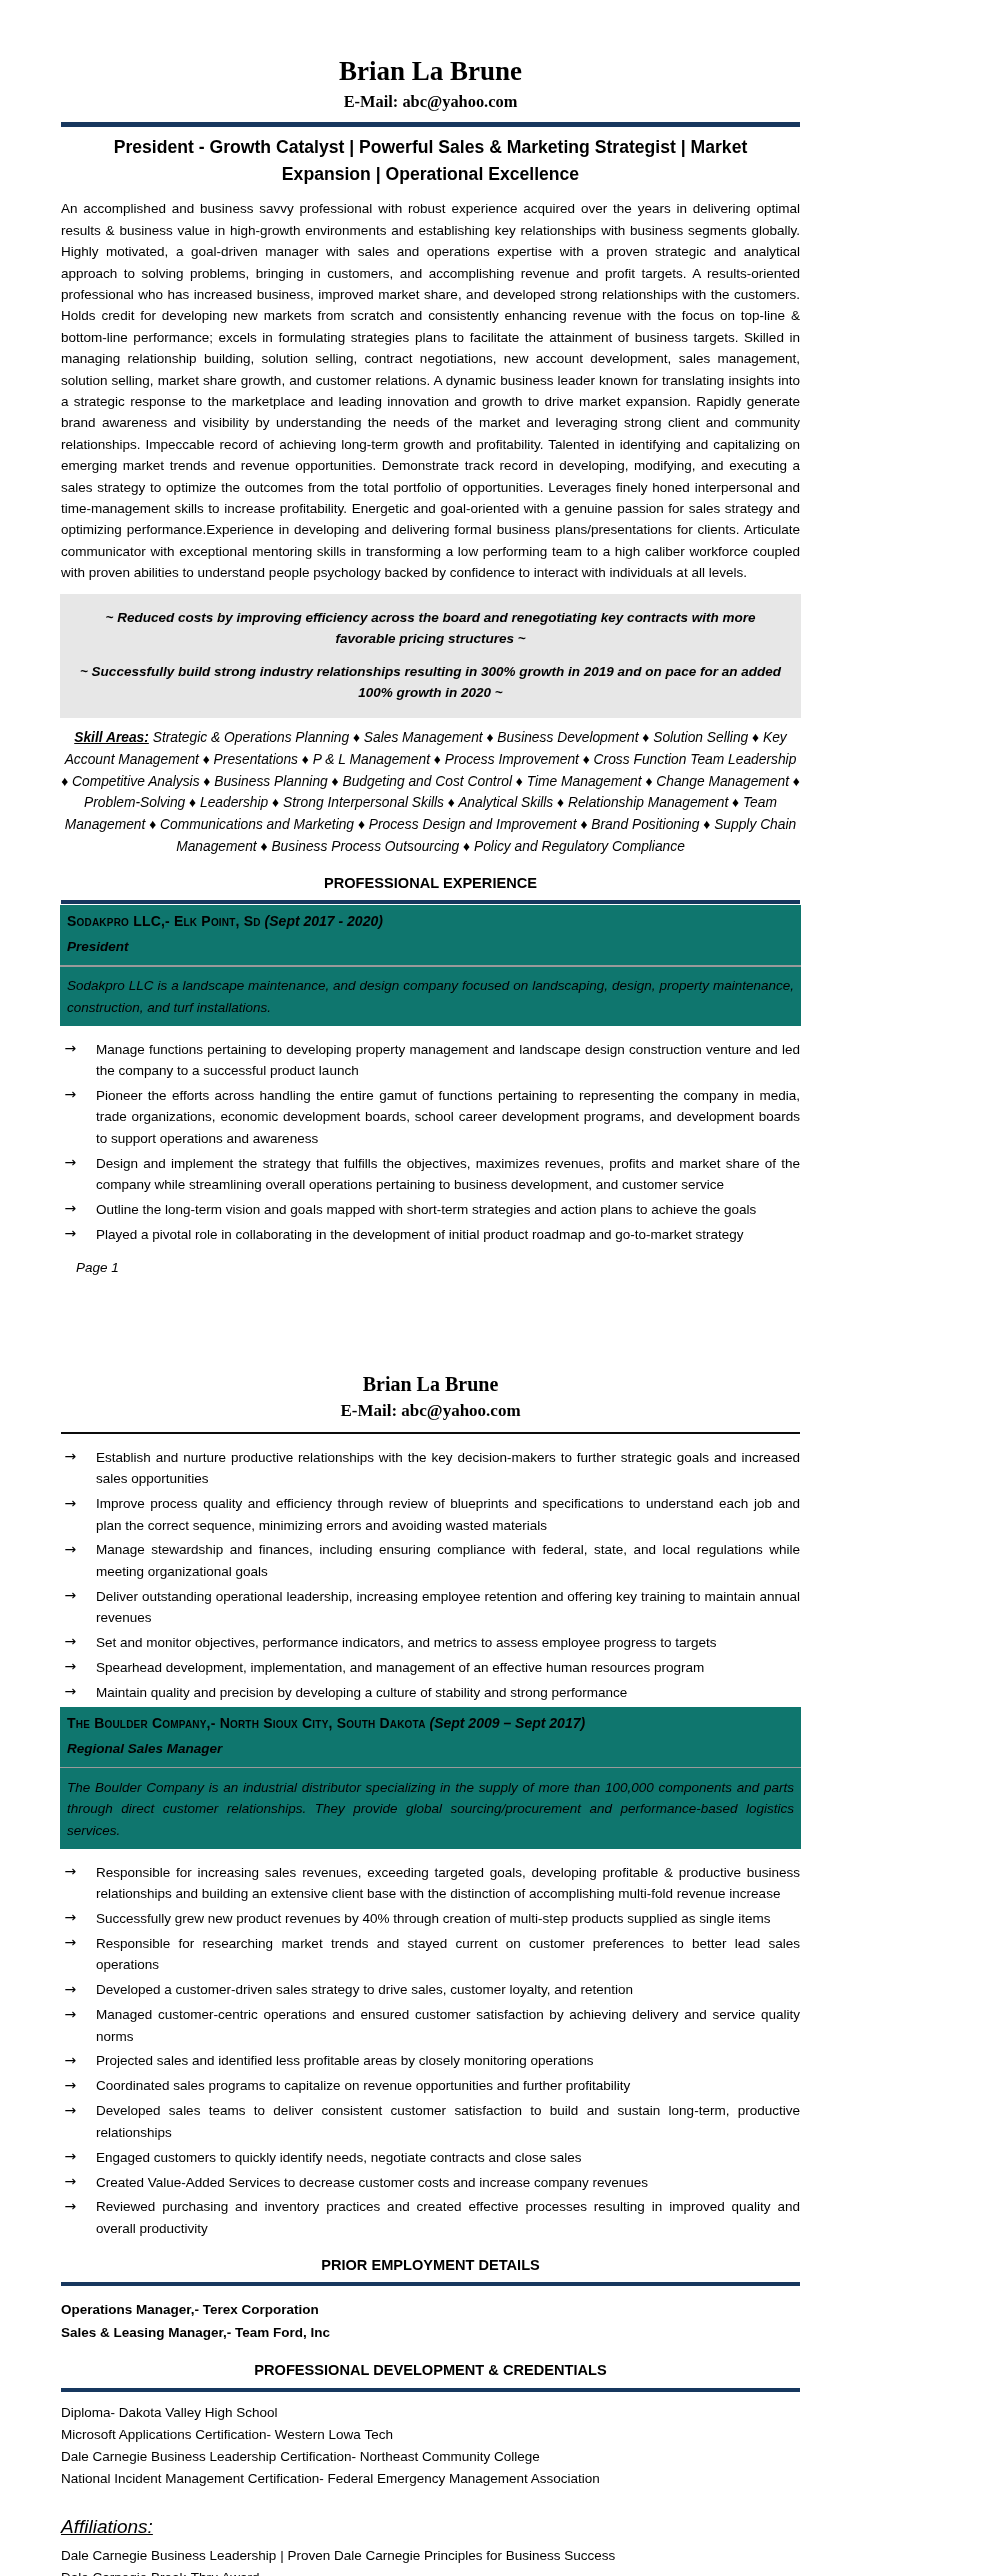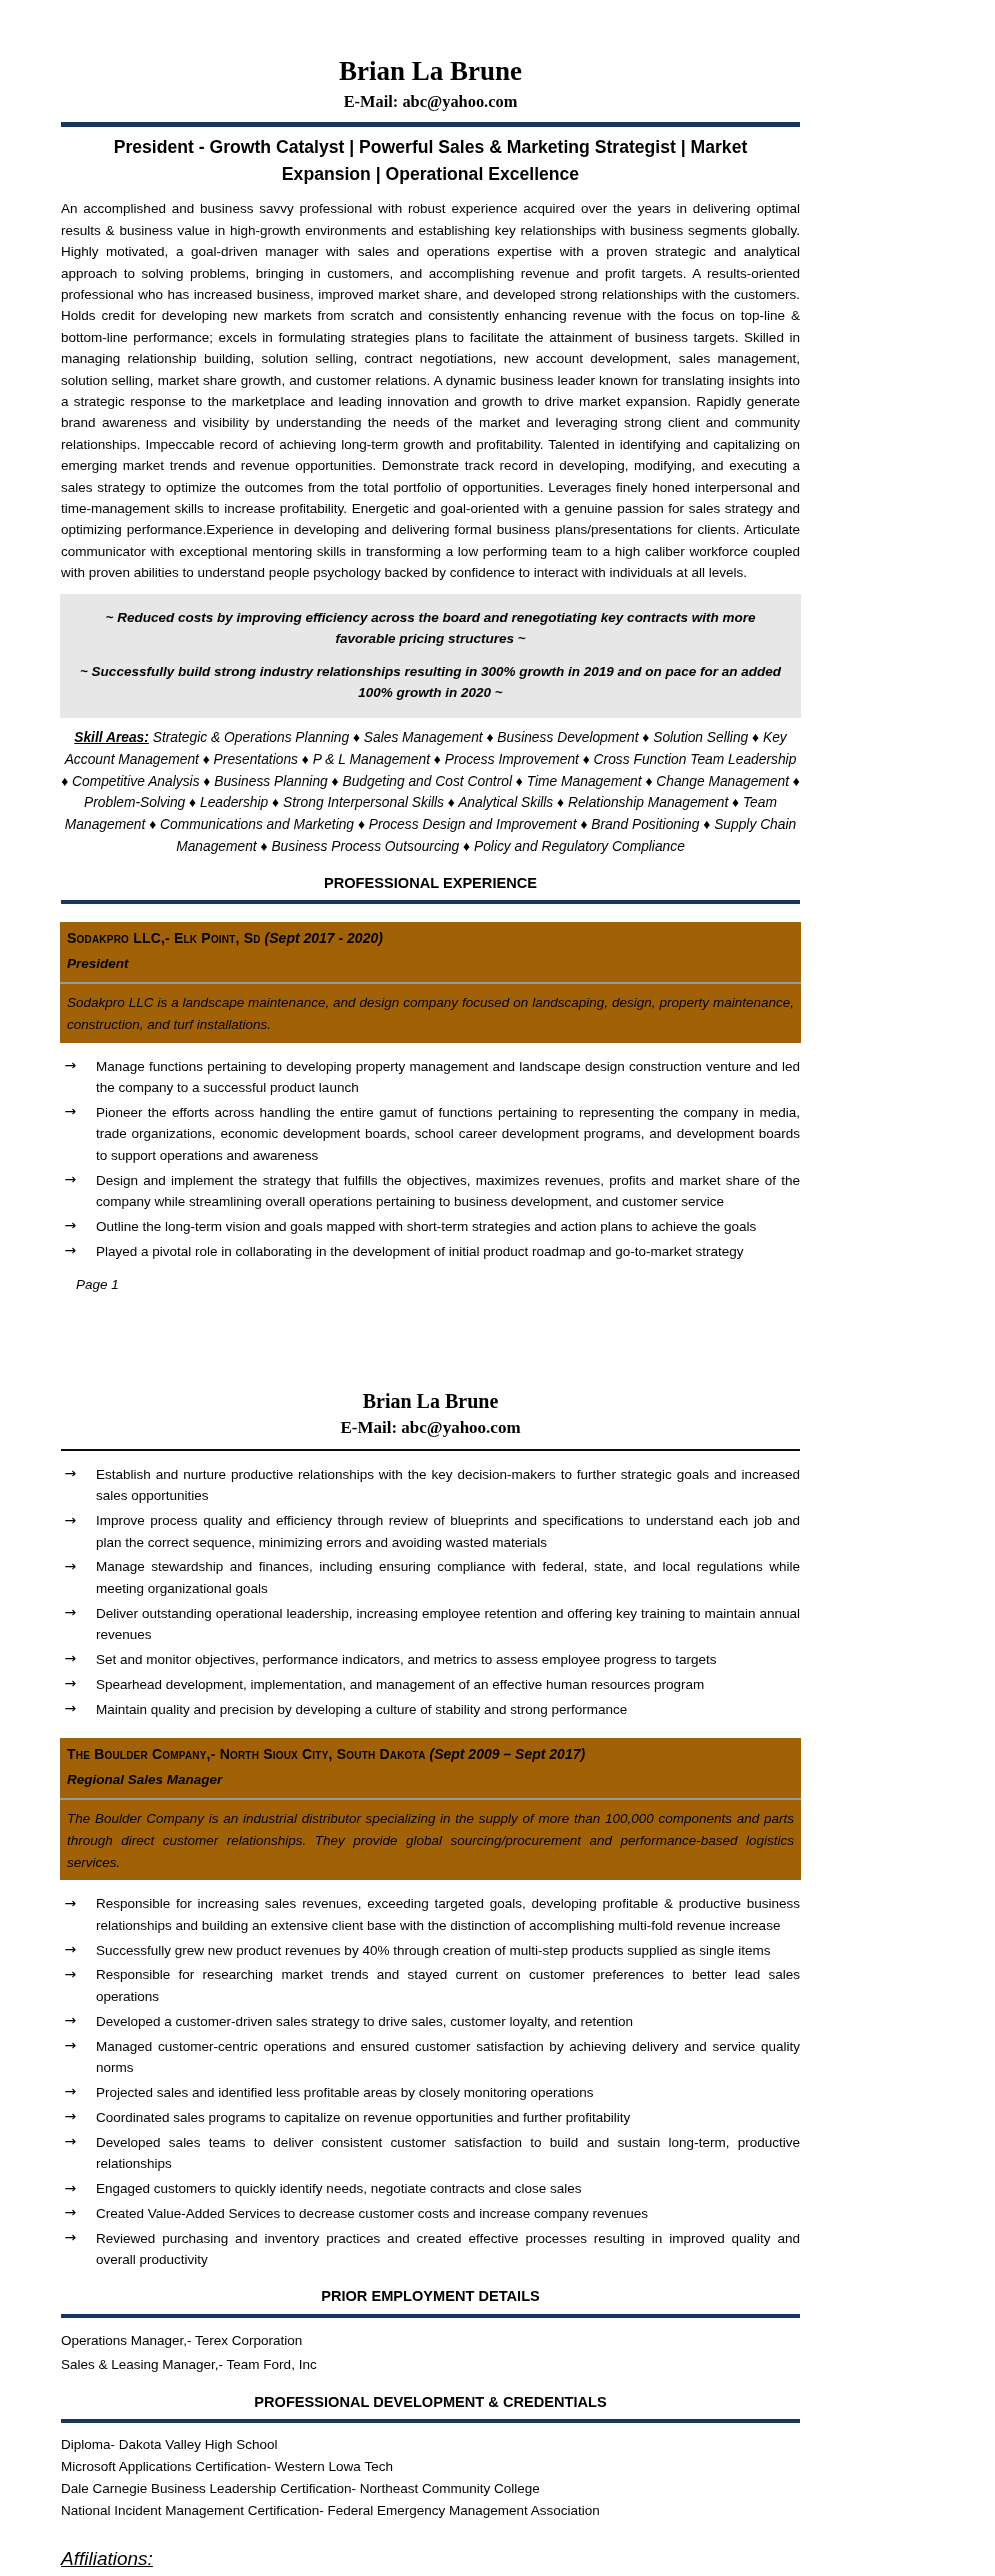--- a/index.html
+++ b/index.html
@@ -17,42 +17,42 @@
 
   .highlight-block{background:#E7E7E7;margin:10px 60px 0;padding:1.8px 7px 2.9px;}
   .highlight-line{font-weight:bold;font-style:italic;font-size:13.5px;line-height:21px;text-align:center;margin:12px;}
 
   .skills{font-style:italic;font-size:13.8px;line-height:21.7px;text-align:center;margin:8.8px 61px 0;}
   .skills-label{font-weight:bold;text-decoration:underline;}
 
   .sec-heading{font-weight:bold;font-size:14.6px;text-align:center;margin:17.6px 61px 0;}
   .hr-blue{height:4.1px;background:#17375E;margin:9.4px 61px 0;}
 
-  .company-block{background:#a16207;margin:18px 60px 0;padding:5.9px 7px 7px;}
+  .company-block{background:#0f766e;margin:1px 60px 0;padding:5.9px 7px 7px;}
   .company-line{font-size:14px;font-weight:bold;line-height:1.5;}
   .company-name{font-variant:small-caps;letter-spacing:0.2px;}
   .company-dates{font-style:italic;white-space:nowrap;}
   .company-title{font-weight:bold;font-style:italic;font-size:13.5px;margin-top:5.9px;line-height:1.4;}
   .company-divider{height:1.8px;background:#9a9a9a;margin:8.2px -7px;}
   .company-desc{font-style:italic;font-size:13.5px;line-height:21.7px;text-align:justify;margin:0;}
 
   .bullets{margin:13px 61px 0;}
   .bullet-row{position:relative;padding-left:35px;margin-bottom:3.5px;font-size:13.5px;line-height:21.4px;}
   .arrow{position:absolute;left:3.5px;top:-0.6px;font-family:"DejaVu Sans",sans-serif;font-size:14px;}
   .bullet-text{display:block;text-align:justify;}
 
   .page-footer{font-style:italic;font-size:13.5px;margin:15px 76px 0;}
 
   
   .name2{font-family:"Liberation Serif",serif;font-weight:bold;font-size:20px;text-align:center;margin:98px 0 0;}
   .email2{font-family:"Liberation Serif",serif;font-weight:bold;font-size:17px;text-align:center;margin:4.7px 0 0;}
   .hr-black{height:2.3px;background:#0b0b0b;margin:10.5px 61px 0;}
 
   .plain-row{font-size:13.5px;line-height:22px;}
-  .prior-roles{margin:11.7px 61px 0;font-weight:normal;}
+  .prior-roles{margin:11.7px 61px 0;font-weight:bold;}
   .prior-roles .plain-row{line-height:23.4px;}
   .cred-list{margin:10.5px 61px 0;}
   .aff-label{font-style:italic;text-decoration:underline;font-size:19px;margin:26px 61px 0;}
   .aff-list{margin:7px 61px 0;}
   .tech-line{font-size:13.5px;margin:28px 61px 0;}
   .tech-label{font-style:italic;text-decoration:underline;}
 </style>
 </head>
 <body>
 

